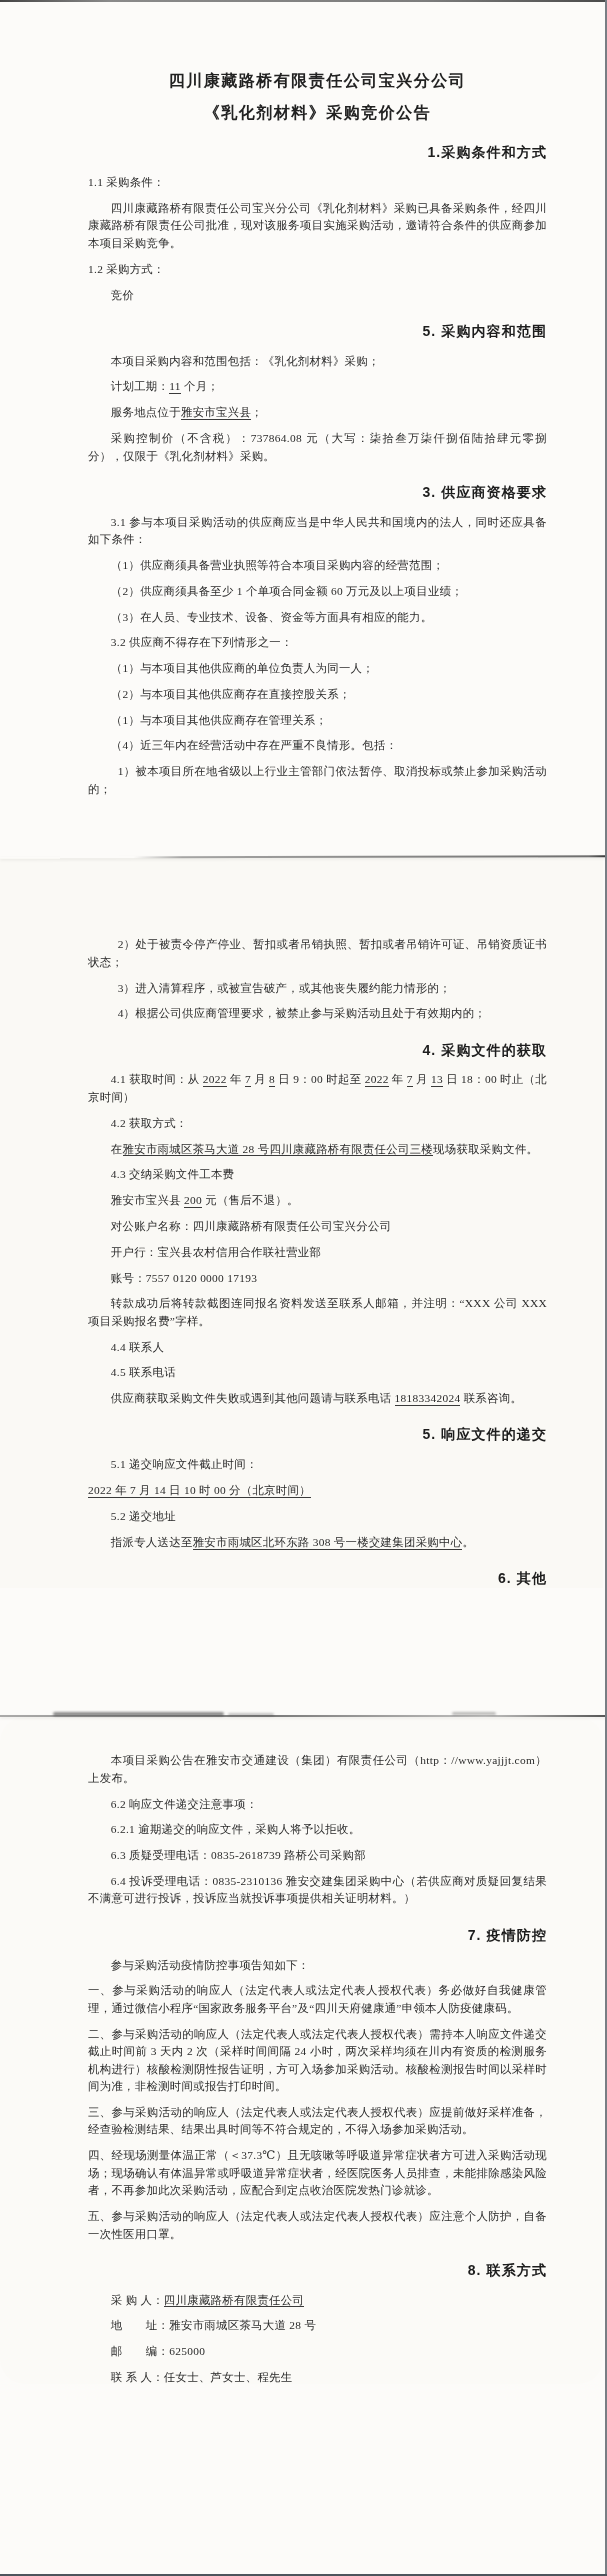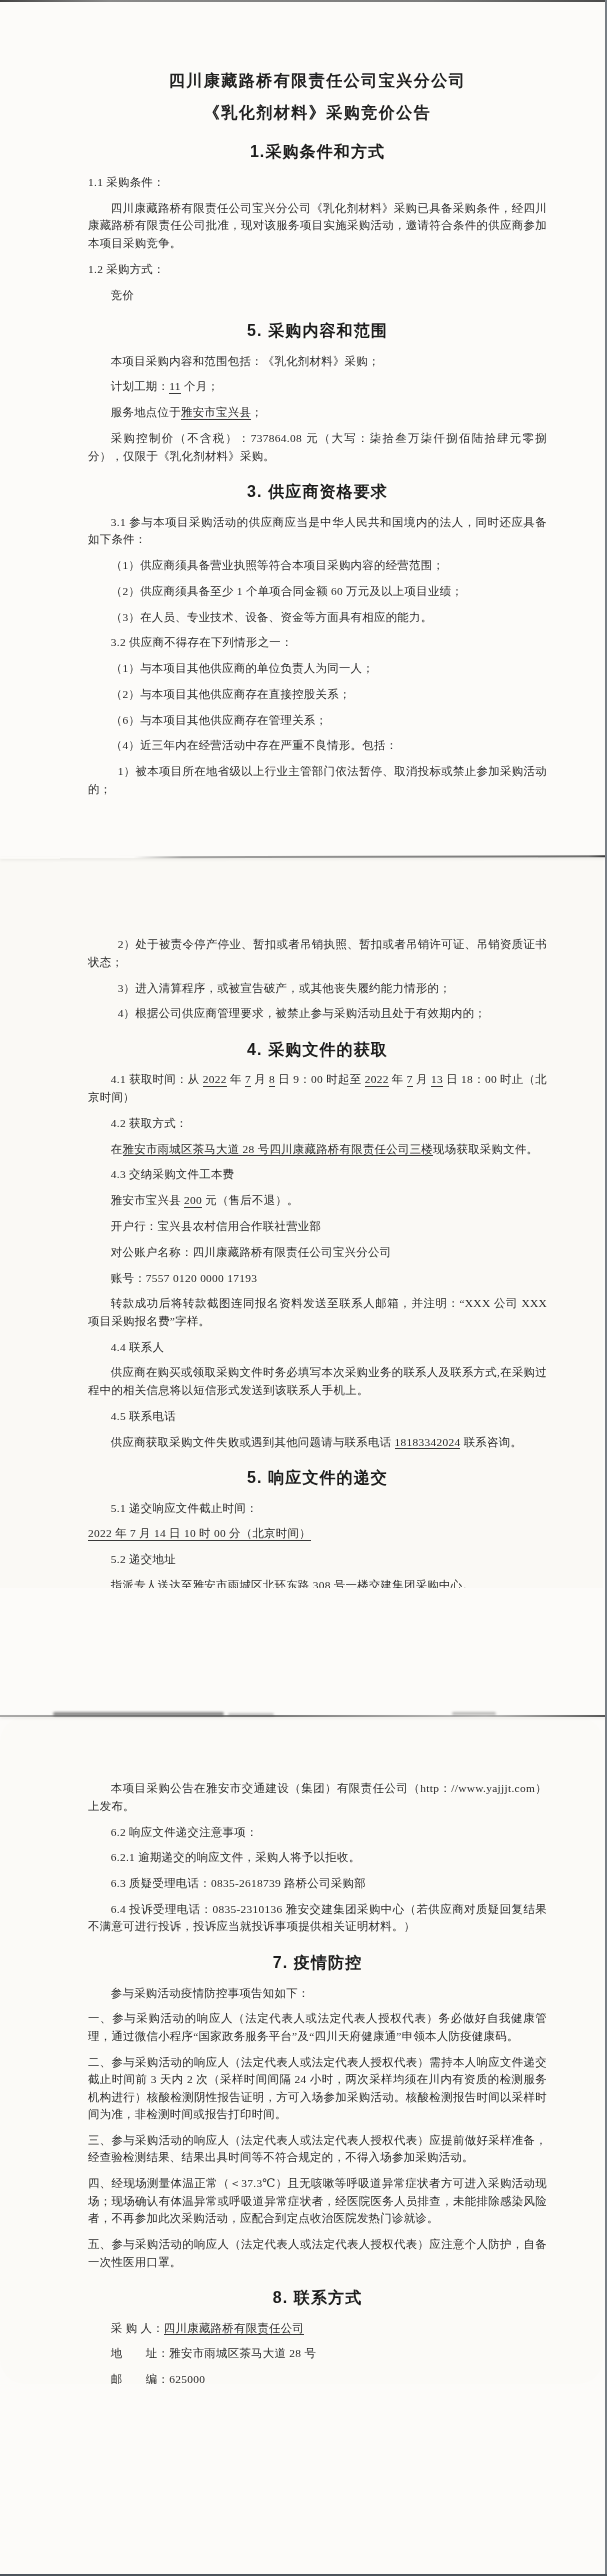--- a/index.html
+++ b/index.html
@@ -15,21 +15,21 @@
   
   .edge-top{position:absolute;top:0;left:0;right:0;height:2.3px;
     background:linear-gradient(to right,#454545,#8a8a8a 18%,#7d7d7d 70%,#4a4a4a);z-index:6;}
   .edge-right{position:absolute;top:0;right:0;bottom:0;width:2.3px;background:#787e84;z-index:6;}
   .edge-bottom{position:absolute;bottom:0;left:0;right:0;height:2.3px;background:#4d545c;z-index:6;}
 
   .page{position:absolute;left:0;right:4px;overflow:hidden;box-sizing:border-box;}
   .page .content{padding:0 56px 0 88px;}
   .page-1{top:0;height:858px;background:#fcfbf9;padding-top:67px;}
   .page-2{top:858px;height:730px;background:#faf9f5;padding-top:70px;}
-  .page-3{top:1717px;height:667px;background:#fbfaf7;padding-top:55px;border-radius:25px;}
+  .page-3{top:1717px;height:667px;background:#fbfaf7;padding-top:27px;border-radius:25px;}
 
   .pbreak{position:absolute;left:0;right:0;height:1.5px;z-index:5;}
   .pbreak-1{top:856px;
     background:linear-gradient(to right,rgba(100,100,100,0) 0 22%,rgba(95,95,95,.55) 30%,rgba(75,75,75,.8) 97%,#333);
     box-shadow:0 1.5px 3px rgba(0,0,0,.08);transform:rotate(-.12deg);}
   .pbreak-2{top:1715px;
     background:linear-gradient(to right,rgba(90,90,90,.5),rgba(80,80,80,.75) 45%,rgba(100,100,100,.4) 80%,#555);
     box-shadow:0 1.5px 3px rgba(0,0,0,.08);}
   .smudge{position:absolute;background:rgba(55,55,55,.55);border-radius:2.3px;filter:blur(0.8px);z-index:5;}
   .smudge-a{left:53px;top:1712px;width:171px;height:3.8px;}
@@ -39,21 +39,21 @@
     background:repeating-linear-gradient(0deg,rgba(70,70,70,.55) 0 6.8px,transparent 6.8px 26px);}
   .bleed-1{left:326px;top:228px;width:250px;height:486px;}
   .bleed-2{left:357px;top:250px;width:220px;height:425px;}
 
   
   .para{position:relative;margin:8.3px 0;font-size:11.4px;line-height:17.5px;
     letter-spacing:0.3px;text-align:justify;z-index:2;}
   .s-title{font-family:"Liberation Sans","DejaVu Sans",sans-serif;font-weight:bold;
     font-size:16px;line-height:27px;letter-spacing:1.5px;text-align:center;margin:0 0 4.6px;color:#222;}
   .s-h{font-family:"Liberation Sans","DejaVu Sans",sans-serif;font-weight:bold;
-    font-size:16px;line-height:20.5px;letter-spacing:1.1px;text-align:center;margin:16.7px 0 11.4px;color:#1d1d1d;}
+    font-size:14px;line-height:20.5px;letter-spacing:1.1px;text-align:right;margin:16.7px 0 11.4px;color:#1d1d1d;}
   .s-sub{text-indent:0;}
   .s-ind{text-indent:2em;}
   .s-ind25{text-indent:2.6em;}
   .s-flat{text-indent:0;}
   .u{border-bottom:0.8px solid #3a3a3a;padding-bottom:0.8px;}
 
   .sig-company{text-align:right;padding-right:90px;margin-top:21px;text-indent:0;}
   .sig-date{text-align:right;padding-right:120px;margin-top:6.8px;font-weight:bold;
     font-size:10px;letter-spacing:0.8px;text-indent:0;}
 
@@ -84,43 +84,42 @@
         <p class="para s-ind"><span>服务地点位于</span><span class="u">雅安市宝兴县</span><span>；</span></p>
         <p class="para s-ind"><span>采购控制价（不含税）：737864.08 元（大写：柒拾叁万柒仟捌佰陆拾肆元零捌分），仅限于《乳化剂材料》采购。</span></p>
         <p class="para s-h"><span>3. 供应商资格要求</span></p>
         <p class="para s-ind"><span>3.1 参与本项目采购活动的供应商应当是中华人民共和国境内的法人，同时还应具备如下条件：</span></p>
         <p class="para s-ind"><span>（1）供应商须具备营业执照等符合本项目采购内容的经营范围；</span></p>
         <p class="para s-ind"><span>（2）供应商须具备至少 1 个单项合同金额 60 万元及以上项目业绩；</span></p>
         <p class="para s-ind"><span>（3）在人员、专业技术、设备、资金等方面具有相应的能力。</span></p>
         <p class="para s-ind"><span>3.2 供应商不得存在下列情形之一：</span></p>
         <p class="para s-ind"><span>（1）与本项目其他供应商的单位负责人为同一人；</span></p>
         <p class="para s-ind"><span>（2）与本项目其他供应商存在直接控股关系；</span></p>
-        <p class="para s-ind"><span>（6）与本项目其他供应商存在管理关系；</span></p>
+        <p class="para s-ind"><span>（1）与本项目其他供应商存在管理关系；</span></p>
         <p class="para s-ind"><span>（4）近三年内在经营活动中存在严重不良情形。包括：</span></p>
         <p class="para s-ind25"><span>1）被本项目所在地省级以上行业主管部门依法暂停、取消投标或禁止参加采购活动的；</span></p>
       </div>
   </div>
 
   <div class="page page-2">
     <div class="content">
         <p class="para s-ind25"><span>2）处于被责令停产停业、暂扣或者吊销执照、暂扣或者吊销许可证、吊销资质证书状态；</span></p>
         <p class="para s-ind25"><span>3）进入清算程序，或被宣告破产，或其他丧失履约能力情形的；</span></p>
         <p class="para s-ind25"><span>4）根据公司供应商管理要求，被禁止参与采购活动且处于有效期内的；</span></p>
         <p class="para s-h"><span>4. 采购文件的获取</span></p>
         <p class="para s-ind"><span>4.1 获取时间：从 </span><span class="u">2022</span><span> 年 </span><span class="u">7</span><span> 月 </span><span class="u">8</span><span> 日 9：00 时起至 </span><span class="u">2022</span><span> 年 </span><span class="u">7</span><span> 月 </span><span class="u">13</span><span> 日 18：00 时止（北京时间）</span></p>
         <p class="para s-ind"><span>4.2 获取方式：</span></p>
         <p class="para s-ind"><span>在</span><span class="u">雅安市雨城区茶马大道 28 号四川康藏路桥有限责任公司三楼</span><span>现场获取采购文件。</span></p>
         <p class="para s-ind"><span>4.3 交纳采购文件工本费</span></p>
         <p class="para s-ind"><span>雅安市宝兴县 </span><span class="u">200</span><span> 元（售后不退）。</span></p>
+        <p class="para s-ind"><span>对公账户名称：四川康藏路桥有限责任公司宝兴分公司</span></p>
         <p class="para s-ind"><span>开户行：宝兴县农村信用合作联社营业部</span></p>
-        <p class="para s-ind"><span>对公账户名称：四川康藏路桥有限责任公司宝兴分公司</span></p>
         <p class="para s-ind"><span>账号：7557 0120 0000 17193</span></p>
         <p class="para s-ind"><span>转款成功后将转款截图连同报名资料发送至联系人邮箱，并注明：“XXX 公司 XXX 项目采购报名费”字样。</span></p>
         <p class="para s-ind"><span>4.4 联系人</span></p>
-        <p class="para s-ind"><span>供应商在购买或领取采购文件时务必填写本次采购业务的联系人及联系方式,在采购过程中的相关信息将以短信形式发送到该联系人手机上。</span></p>
         <p class="para s-ind"><span>4.5 联系电话</span></p>
         <p class="para s-ind"><span>供应商获取采购文件失败或遇到其他问题请与联系电话 </span><span class="u">18183342024</span><span> 联系咨询。</span></p>
         <p class="para s-h"><span>5. 响应文件的递交</span></p>
         <p class="para s-ind"><span>5.1 递交响应文件截止时间：</span></p>
         <p class="para s-flat"><span class="u">2022 年 7 月 14 日 10 时 00 分（北京时间）</span></p>
         <p class="para s-ind"><span>5.2 递交地址</span></p>
         <p class="para s-ind"><span>指派专人送达至</span><span class="u">雅安市雨城区北环东路 308 号一楼交建集团采购中心</span><span>。</span></p>
         <p class="para s-h"><span>6. 其他</span></p>
         <p class="para s-ind"><span>6.1 发布公告的其他媒介</span></p>
       </div>

